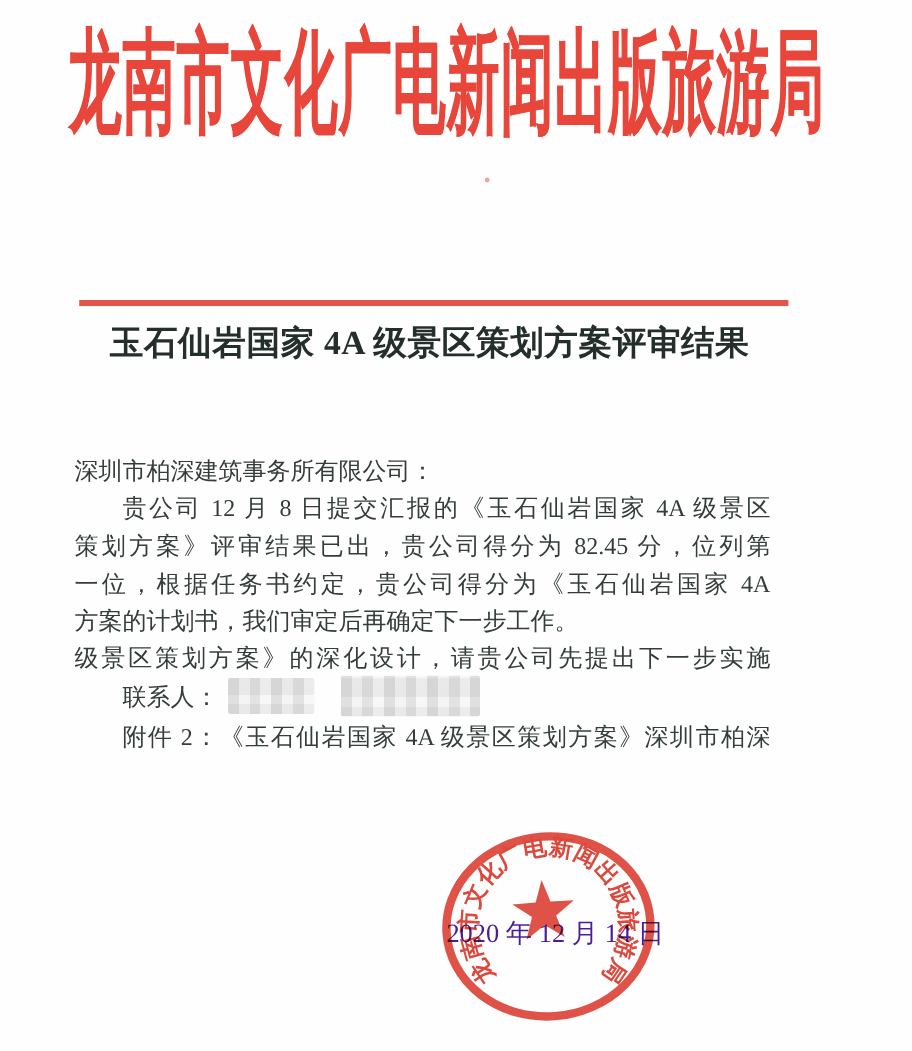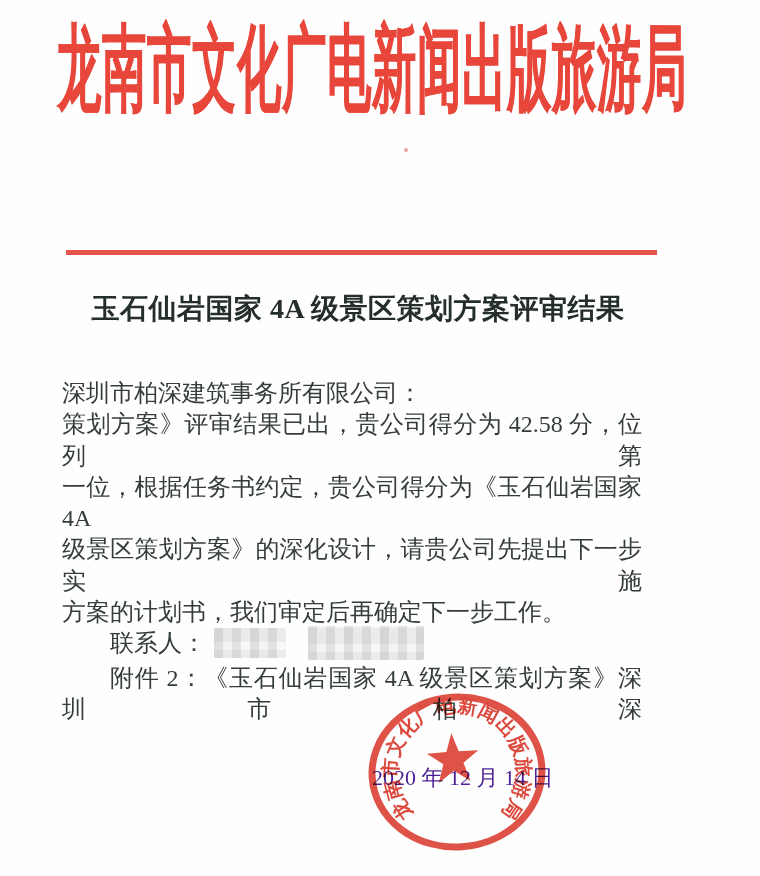--- a/index.html
+++ b/index.html
@@ -34,26 +34,25 @@
     position: absolute; left: 404px; top: 148px; width: 4px; height: 4px;
     border-radius: 50%; background: rgba(232, 90, 78, 0.55);
   }
   
   .doc-title {
     position: absolute; left: 58px; top: 269px; width: 600px;
     text-align: center;
     font-size: 28px; font-weight: bold; line-height: 36px;
     color: #242e2b;
     letter-spacing: 0.5px;
-    margin-top: 22px;
   }
   
   .letter-body {
     position: absolute; left: 62px; top: 378px; width: 580px;
-    font-size: 24px; line-height: 31.3px;
+    font-size: 20px; line-height: 31.3px;
     color: #343d3a;
   }
   .line { white-space: nowrap; }
   .line.fill {
     white-space: normal;
     text-align: justify;
     text-align-last: justify;
     text-justify: inter-character;
   }
   .line.indent { text-indent: 2em; }
@@ -96,24 +95,25 @@
   <div class="scan-speck"></div>
 
   <div class="red-rule"></div>
 
   <div class="doc-title">
     <div>玉石仙岩国家 4A 级景区策划方案评审结果</div>
   </div>
 
   <div class="letter-body">
     <div class="line">深圳市柏深建筑事务所有限公司：</div>
-    <div class="line fill">策划方案》评审结果已出，贵公司得分为 42.58 分，位列第</div>
+    <div class="line fill indent">贵公司 12 月 8 日提交汇报的《玉石仙岩国家 4A 级景区</div>
+    <div class="line fill">策划方案》评审结果已出，贵公司得分为 82.45 分，位列第</div>
     <div class="line fill">一位，根据任务书约定，贵公司得分为《玉石仙岩国家 4A</div>
+    <div class="line">方案的计划书，我们审定后再确定下一步工作。</div>
     <div class="line fill">级景区策划方案》的深化设计，请贵公司先提出下一步实施</div>
-    <div class="line">方案的计划书，我们审定后再确定下一步工作。</div>
     <div class="line indent">
       <span>联系人：</span><span class="redact r1"></span><span class="redact r2"></span>
     </div>
     <div class="line fill indent">附件 2：《玉石仙岩国家 4A 级景区策划方案》深圳市柏深</div>
   </div>
 
   <div class="doc-date">2020 年 12 月 14 日</div>
 
   <svg class="stamp" viewBox="0 0 186 164" xmlns="http://www.w3.org/2000/svg">
     <ellipse cx="93" cy="82" rx="85" ry="75" fill="none" stroke="#d93528" stroke-width="7" opacity="0.95"></ellipse>

